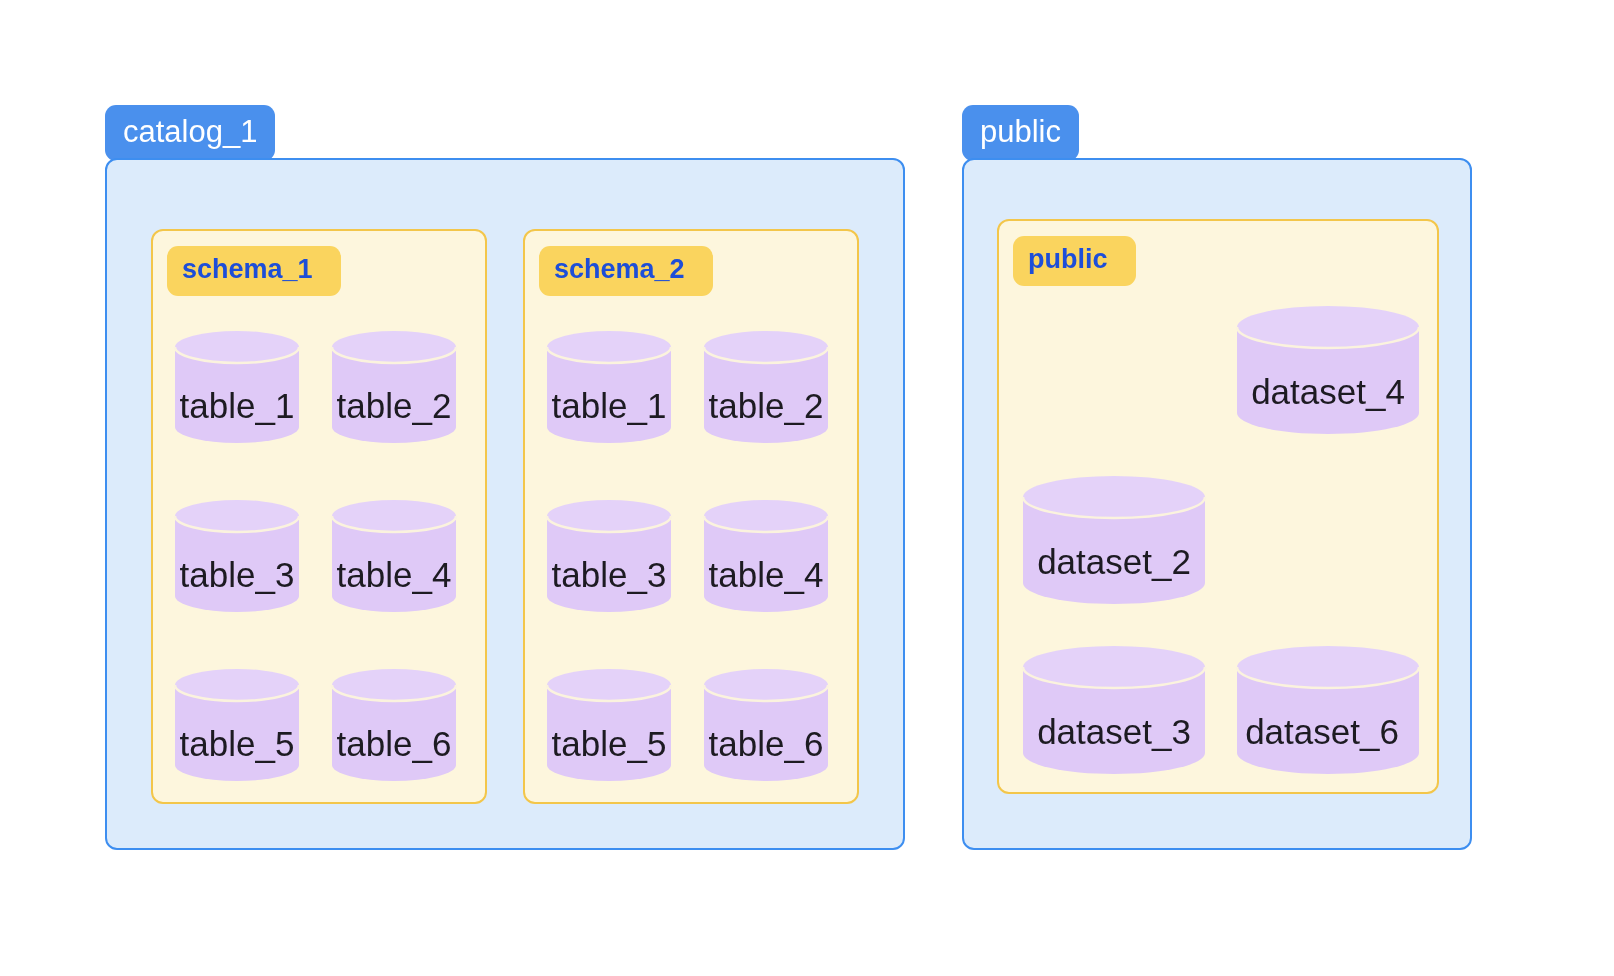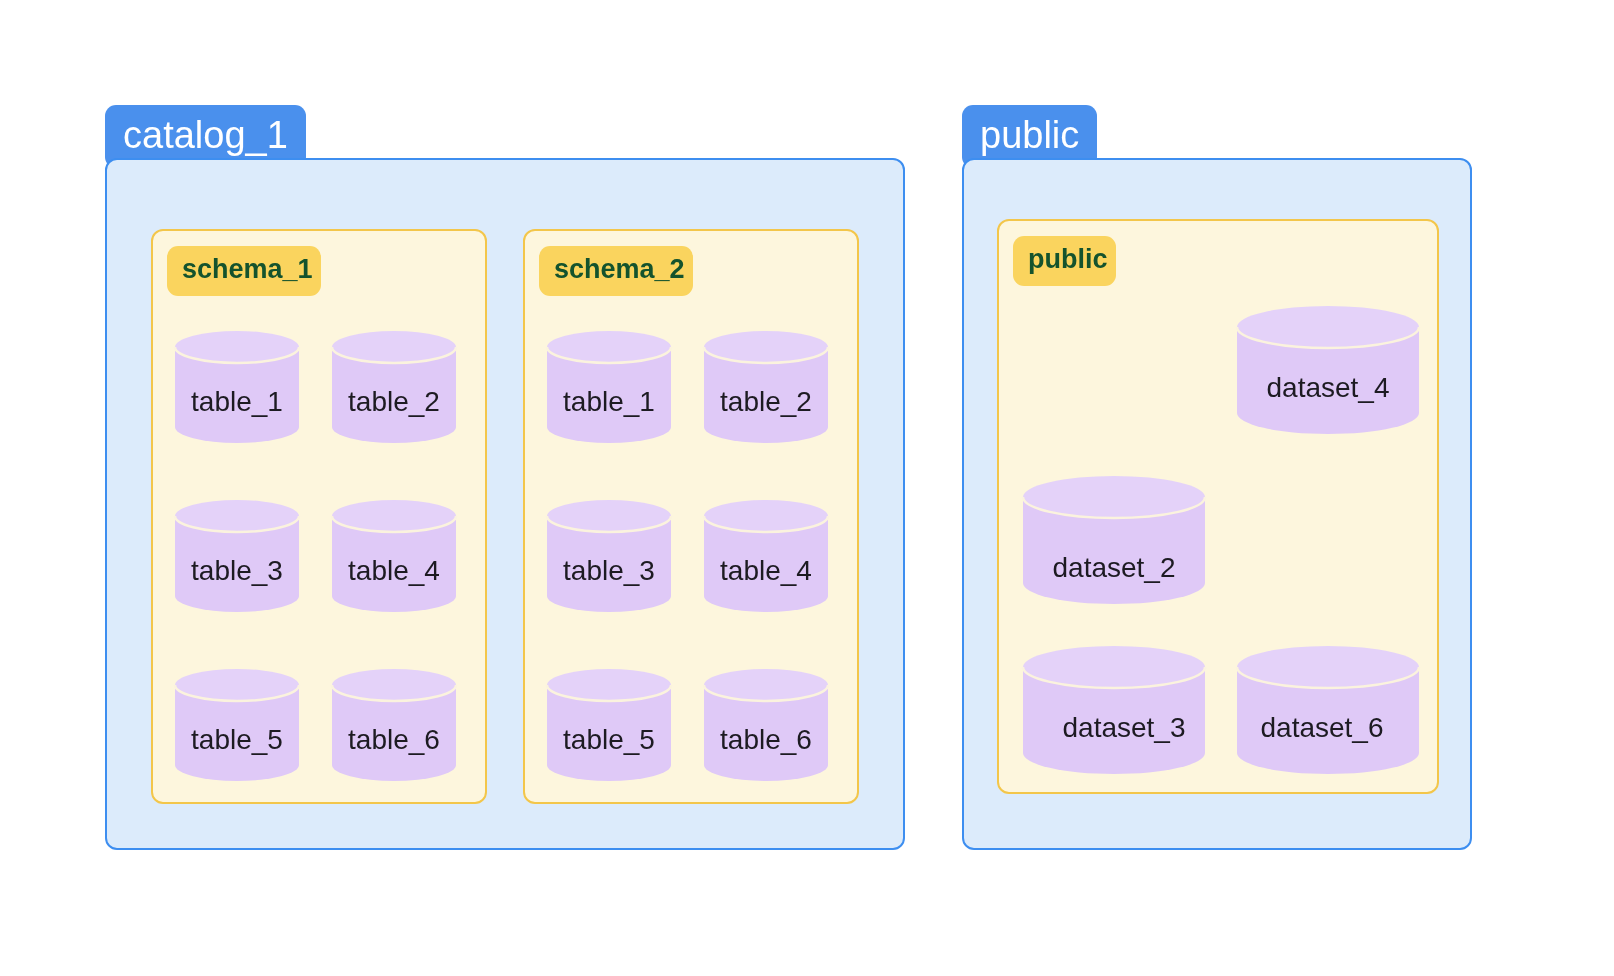--- a/index.html
+++ b/index.html
@@ -24,21 +24,21 @@
   
   .catalog-group {
     position: absolute;
   }
   .catalog-badge {
     position: absolute;
     top: 0;
     left: 0;
     background: #4a90ed;
     color: #ffffff;
-    font-size: 38px;
+    font-size: 31px;
     font-weight: 400;
     line-height: 1;
     padding: 11px 18px 14px 18px;
     border-radius: 11px;
     white-space: nowrap;
   }
   .catalog-box {
     position: absolute;
     left: 0;
     background: #dcebfb;
@@ -51,25 +51,25 @@
   .schema-box {
     position: absolute;
     background: #fdf6dd;
     border: 2.5px solid #f3c64a;
     border-radius: 12px;
     box-sizing: border-box;
   }
   .schema-badge {
     position: absolute;
     background: #fad45e;
-    color: #14532d;
+    color: #1d4ed8;
     font-size: 27px;
     font-weight: 700;
     line-height: 1;
-    padding: 10px 8px 13px 15px;
+    padding: 10px 28px 13px 15px;
     border-radius: 11px;
     white-space: nowrap;
   }
 
   
   .cyl {
     position: absolute;
   }
   .cyl svg {
     display: block;
@@ -77,21 +77,21 @@
     top: 0;
     left: 0;
     overflow: visible;
   }
   .cyl-label {
     position: absolute;
     left: 0;
     width: 100%;
     text-align: center;
     color: #1d1b22;
-    font-size: 28px;
+    font-size: 35px;
     font-weight: 400;
     line-height: 1;
     white-space: nowrap;
   }
 </style>
 </head>
 <body>
 
 <div id="canvas">
 
@@ -220,29 +220,29 @@
 
       <div class="schema-box" style="left:33px; top:59px; width:442px; height:575px;">
         <div class="schema-badge" style="left:14px; top:15px;">public</div>
 
         <div class="cyl" style="left:24px; top:255px; width:182px; height:128px;">
           <svg width="182" height="128" viewBox="0 0 182 128">
             <path d="M0,21 L0,107 A91,21 0 0 0 182,107 L182,21 Z" fill="#dfc9f7"></path>
             <ellipse cx="91" cy="21" rx="91" ry="21" fill="#e4d2f9"></ellipse>
             <path d="M0,21 A91,21 0 0 0 182,21" fill="none" stroke="#fbf3de" stroke-width="2.5"></path>
           </svg>
-          <div class="cyl-label" style="top:68px;margin-top:10px;">dataset_2</div>
+          <div class="cyl-label" style="top:68px;">dataset_2</div>
         </div>
         <div class="cyl" style="left:24px; top:425px; width:182px; height:128px;">
           <svg width="182" height="128" viewBox="0 0 182 128">
             <path d="M0,21 L0,107 A91,21 0 0 0 182,107 L182,21 Z" fill="#dfc9f7"></path>
             <ellipse cx="91" cy="21" rx="91" ry="21" fill="#e4d2f9"></ellipse>
             <path d="M0,21 A91,21 0 0 0 182,21" fill="none" stroke="#fbf3de" stroke-width="2.5"></path>
           </svg>
-          <div class="cyl-label" style="top:68px;margin-left:10px;">dataset_3</div>
+          <div class="cyl-label" style="top:68px;">dataset_3</div>
         </div>
 
         <div class="cyl" style="left:238px; top:85px; width:182px; height:128px;">
           <svg width="182" height="128" viewBox="0 0 182 128">
             <path d="M0,21 L0,107 A91,21 0 0 0 182,107 L182,21 Z" fill="#dfc9f7"></path>
             <ellipse cx="91" cy="21" rx="91" ry="21" fill="#e4d2f9"></ellipse>
             <path d="M0,21 A91,21 0 0 0 182,21" fill="none" stroke="#fbf3de" stroke-width="2.5"></path>
           </svg>
           <div class="cyl-label" style="top:68px;">dataset_4</div>
         </div>

